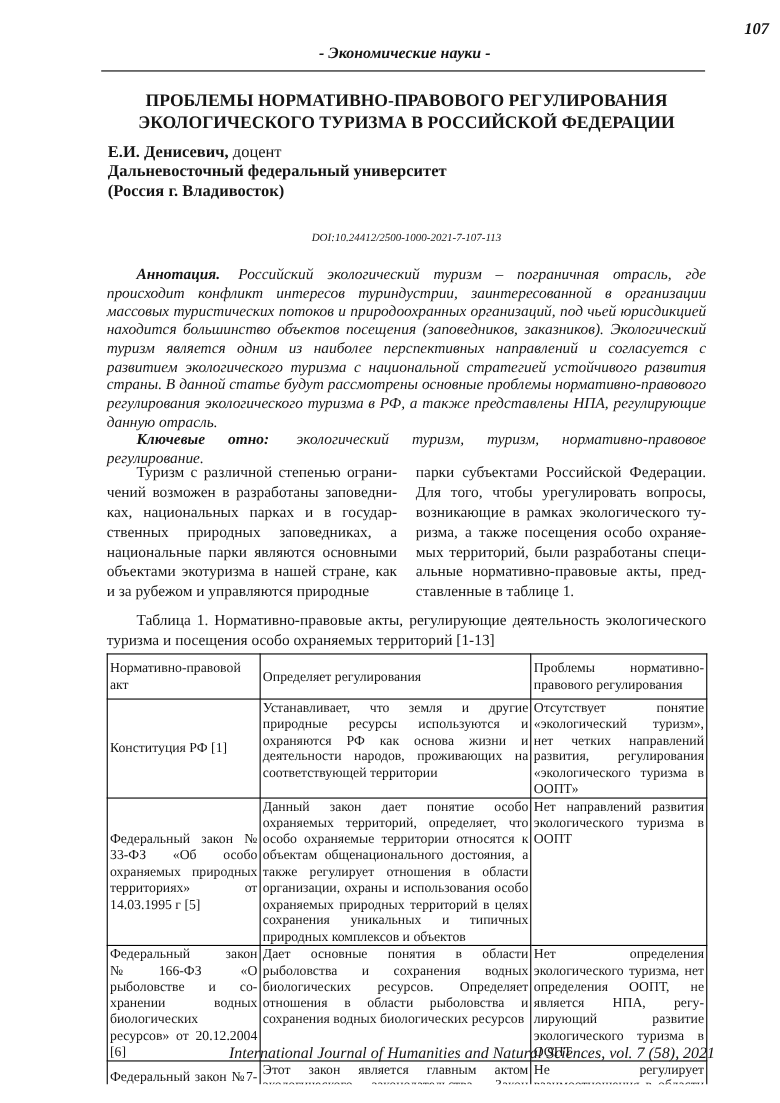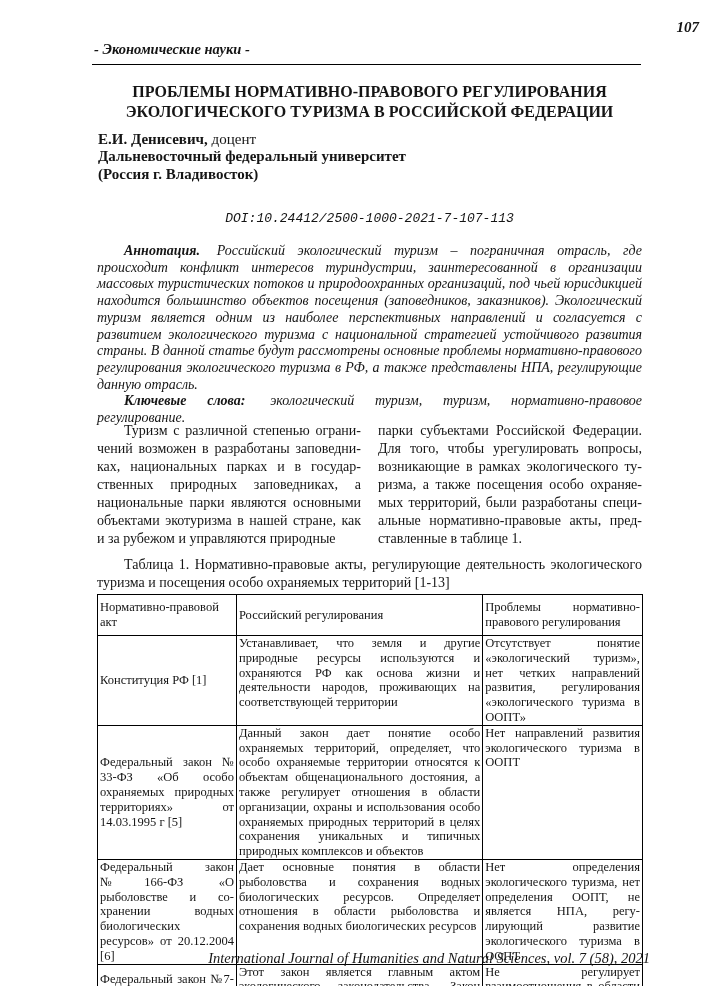--- a/index.html
+++ b/index.html
@@ -19,21 +19,21 @@
     right: 58px;
     font-size: 15px;
     font-weight: bold;
     font-style: italic;
   }
   .section-header {
     position: absolute;
     top: 41px;
     left: 94px;
     width: 548px;
-    text-align: left;
+    text-align: center;
     font-size: 14.5px;
     font-weight: bold;
     font-style: italic;
   }
   .header-rule {
     position: absolute;
     top: 64px;
     left: 92px;
     width: 549px;
     height: 0;
@@ -61,22 +61,21 @@
   }
   .authors .role { font-weight: normal; }
   .authors .strong { font-weight: bold; }
   .doi {
     position: absolute;
     top: 211px;
     left: 97px;
     width: 545px;
     text-align: center;
     font-style: italic;
-    font-size: 13px;
-    font-family: Liberation Mono, monospace;
+    font-size: 10px;
   }
   .abstract-block {
     position: absolute;
     top: 243px;
     left: 97px;
     width: 545px;
     font-style: italic;
     font-size: 14px;
     line-height: 16.7px;
     text-align: justify;
@@ -169,42 +168,42 @@
   </div>
 
   <div class="doi">DOI:10.24412/2500-1000-2021-7-107-113</div>
 
   <div class="abstract-block">
     <p>
       <span class="lbl">Аннотация.</span>
       <span>Российский экологический туризм – пограничная отрасль, где происходит конфликт интересов туриндустрии, заинтересованной в организации массовых тури­стических потоков и природоохранных организаций, под чьей юрисдикцией находится большинство объектов посещения (заповедников, заказников). Экологический туризм яв­ляется одним из наиболее перспективных направлений и согласуется с развитием эколо­гического туризма с национальной стратегией устойчивого развития страны. В данной статье будут рассмотрены основные проблемы нормативно-правового регулирования экологического туризма в РФ, а также представлены НПА, регулирующие данную от­расль.</span>
     </p>
     <p>
-      <span class="lbl">Ключевые слова:</span>
+      <span class="lbl">Ключевые отно:</span>
       <span>экологический туризм, туризм, нормативно-правовое регулирование.</span>
     </p>
   </div>
 
   <div class="columns">
     <p class="indent">Туризм с различной степенью ограни­чений возможен в разработаны заповедни­ках, национальных парках и в государ­ственных природных заповедниках, а национальные парки являются основными объектами экотуризма в нашей стране, как и за рубежом и управляются природные</p>
     <p>парки субъектами Российской Федерации. Для того, чтобы урегулировать вопросы, возникающие в рамках экологического ту­ризма, а также посещения особо охраняе­мых территорий, были разработаны специ­альные нормативно-правовые акты, пред­ставленные в таблице 1.</p>
   </div>
 
   <p class="table-caption">Таблица 1. Нормативно-правовые акты, регулирующие деятельность экологического туризма и посещения особо охраняемых территорий [1-13]</p>
 
   <table class="law-table">
     <colgroup>
       <col class="col-act">
         <col class="col-feat">
         <col class="col-prob">
     </colgroup>
     <thead>
       <tr>
         <th>Нормативно-правовой акт</th>
-        <th>Российский регулирования</th>
+        <th>Определяет регулирования</th>
         <th>Проблемы нормативно-правового регулирования</th>
       </tr>
     </thead>
     <tbody>
       <tr>
         <td class="c-act">Конституция РФ [1]</td>
         <td class="c-feat">Устанавливает, что земля и другие природные ресурсы используются и охраняются РФ как основа жизни и деятельности народов, прожи­вающих на соответствующей территории</td>
         <td class="c-prob">Отсутствует понятие «экологи­ческий туризм», нет четких направлений развития, регули­рования «экологического туриз­ма в ООПТ»</td>
       </tr>
       <tr>

